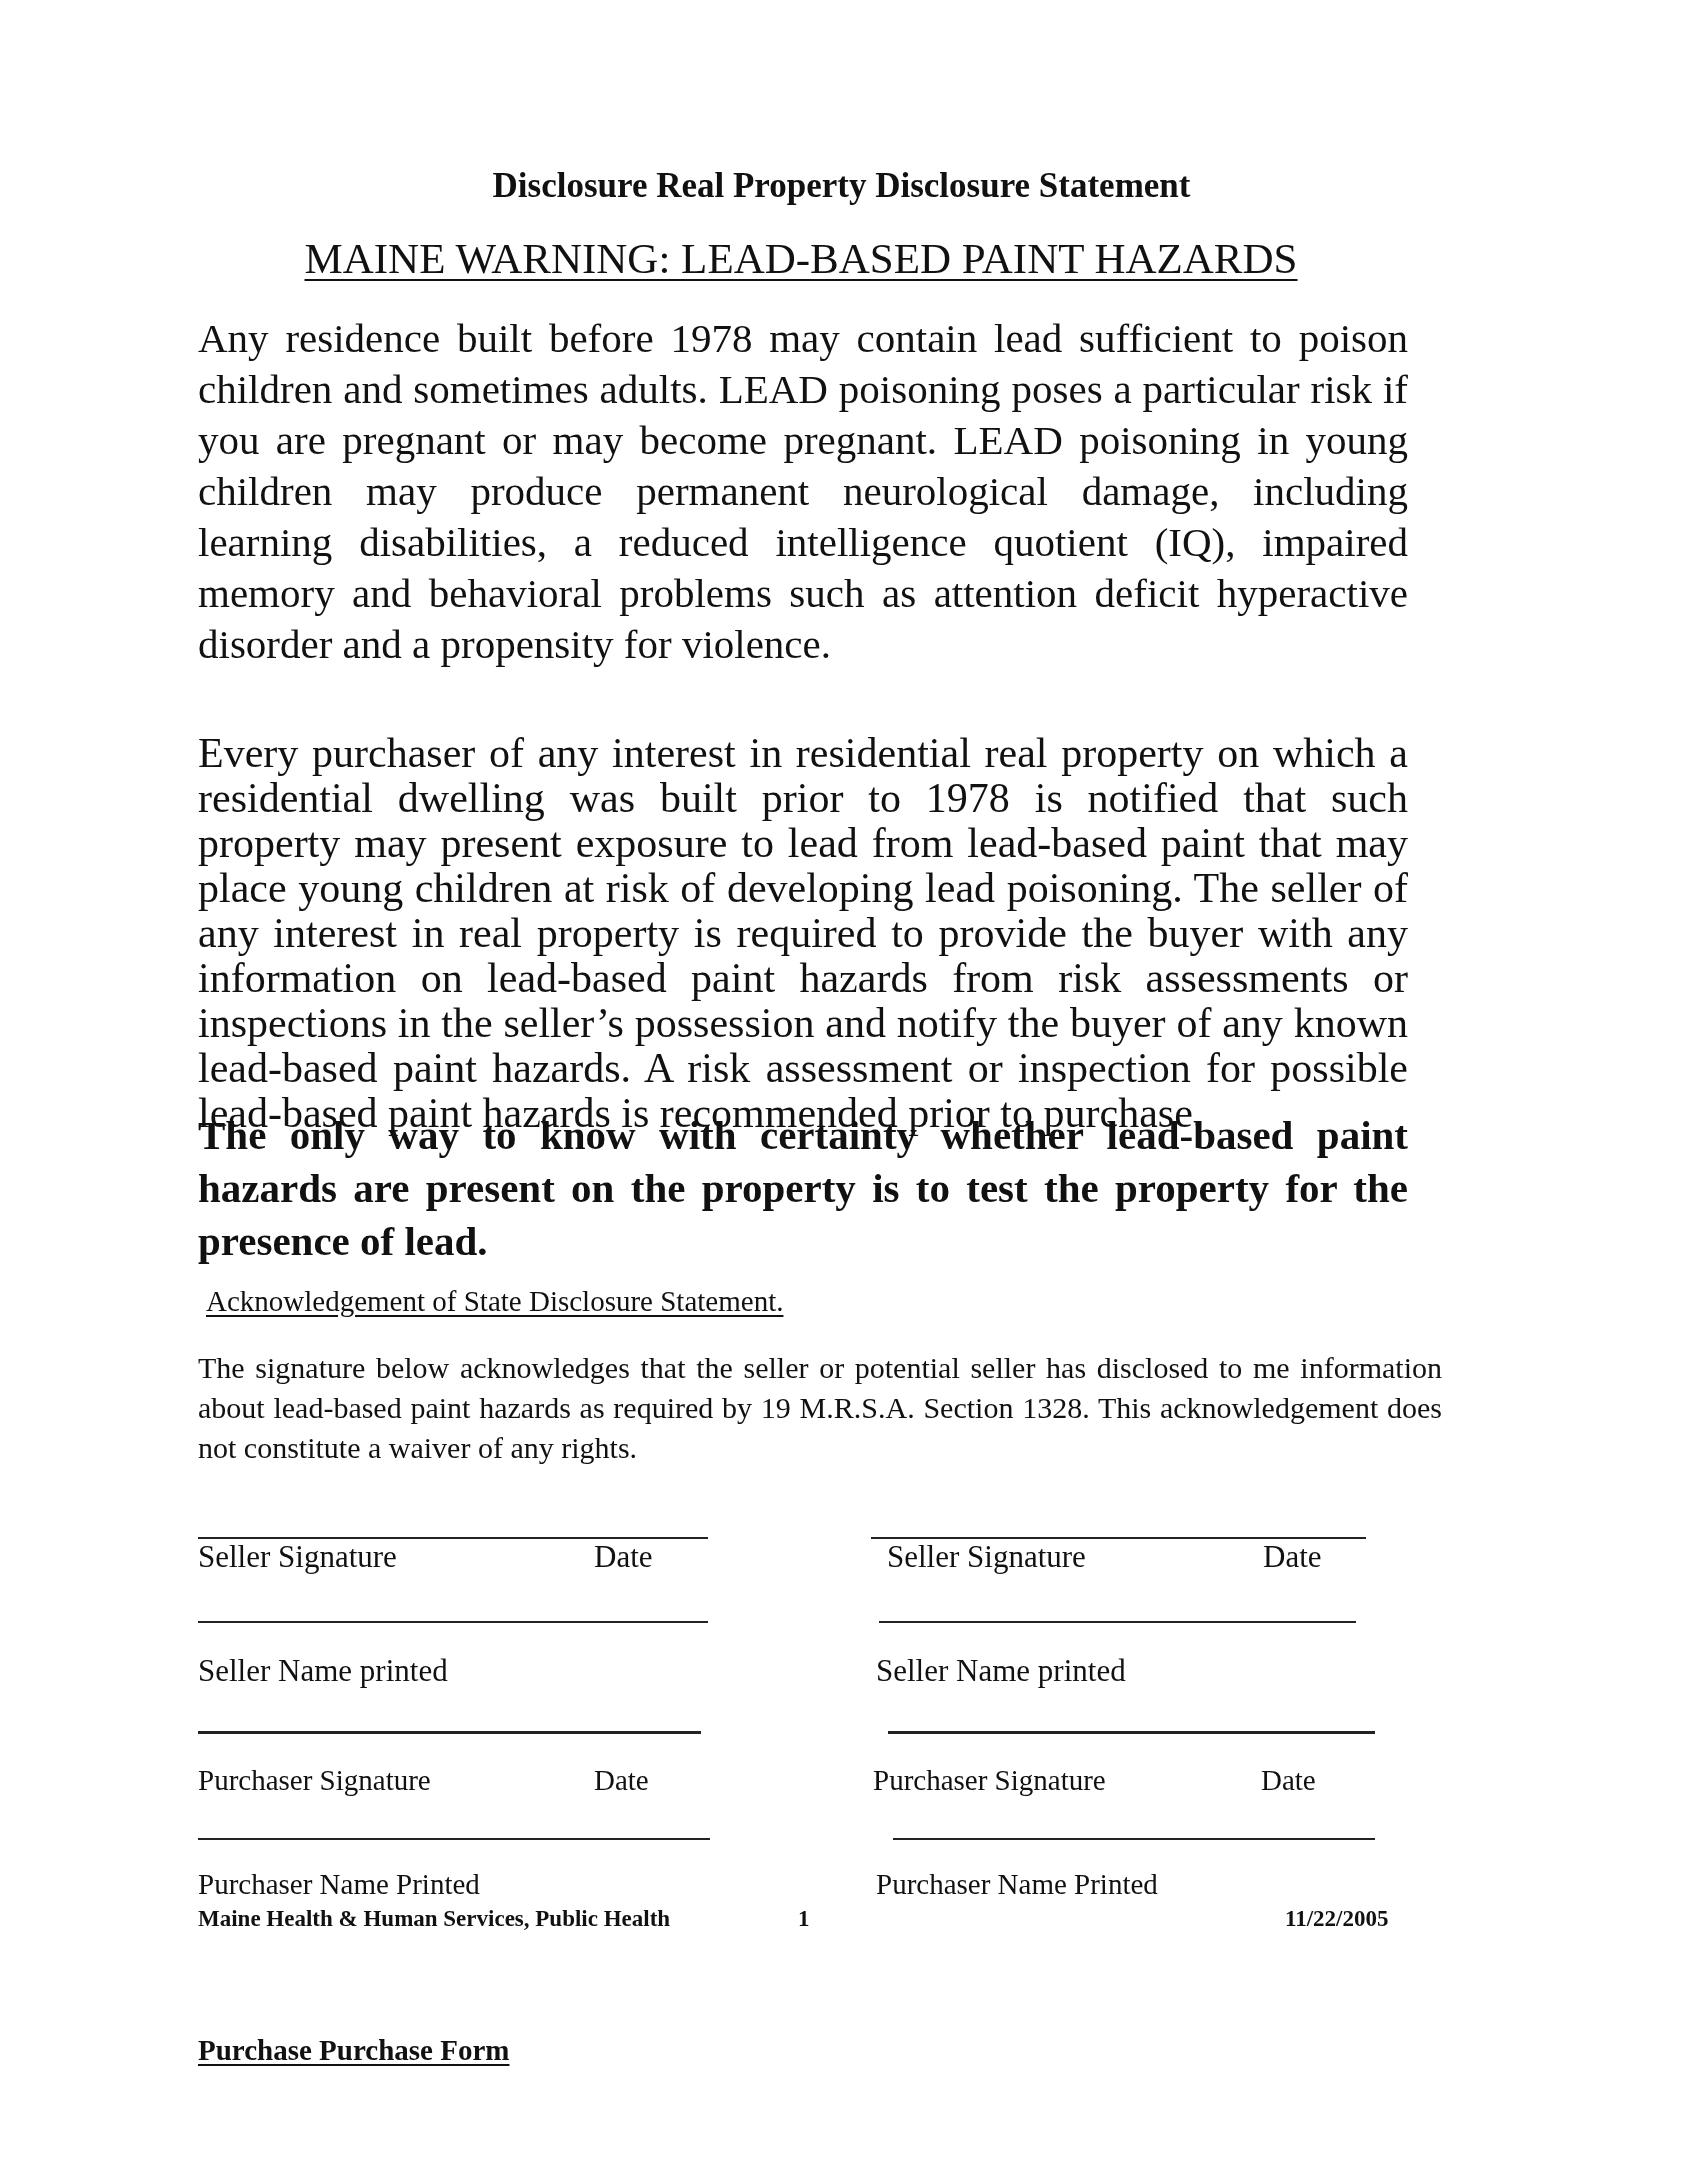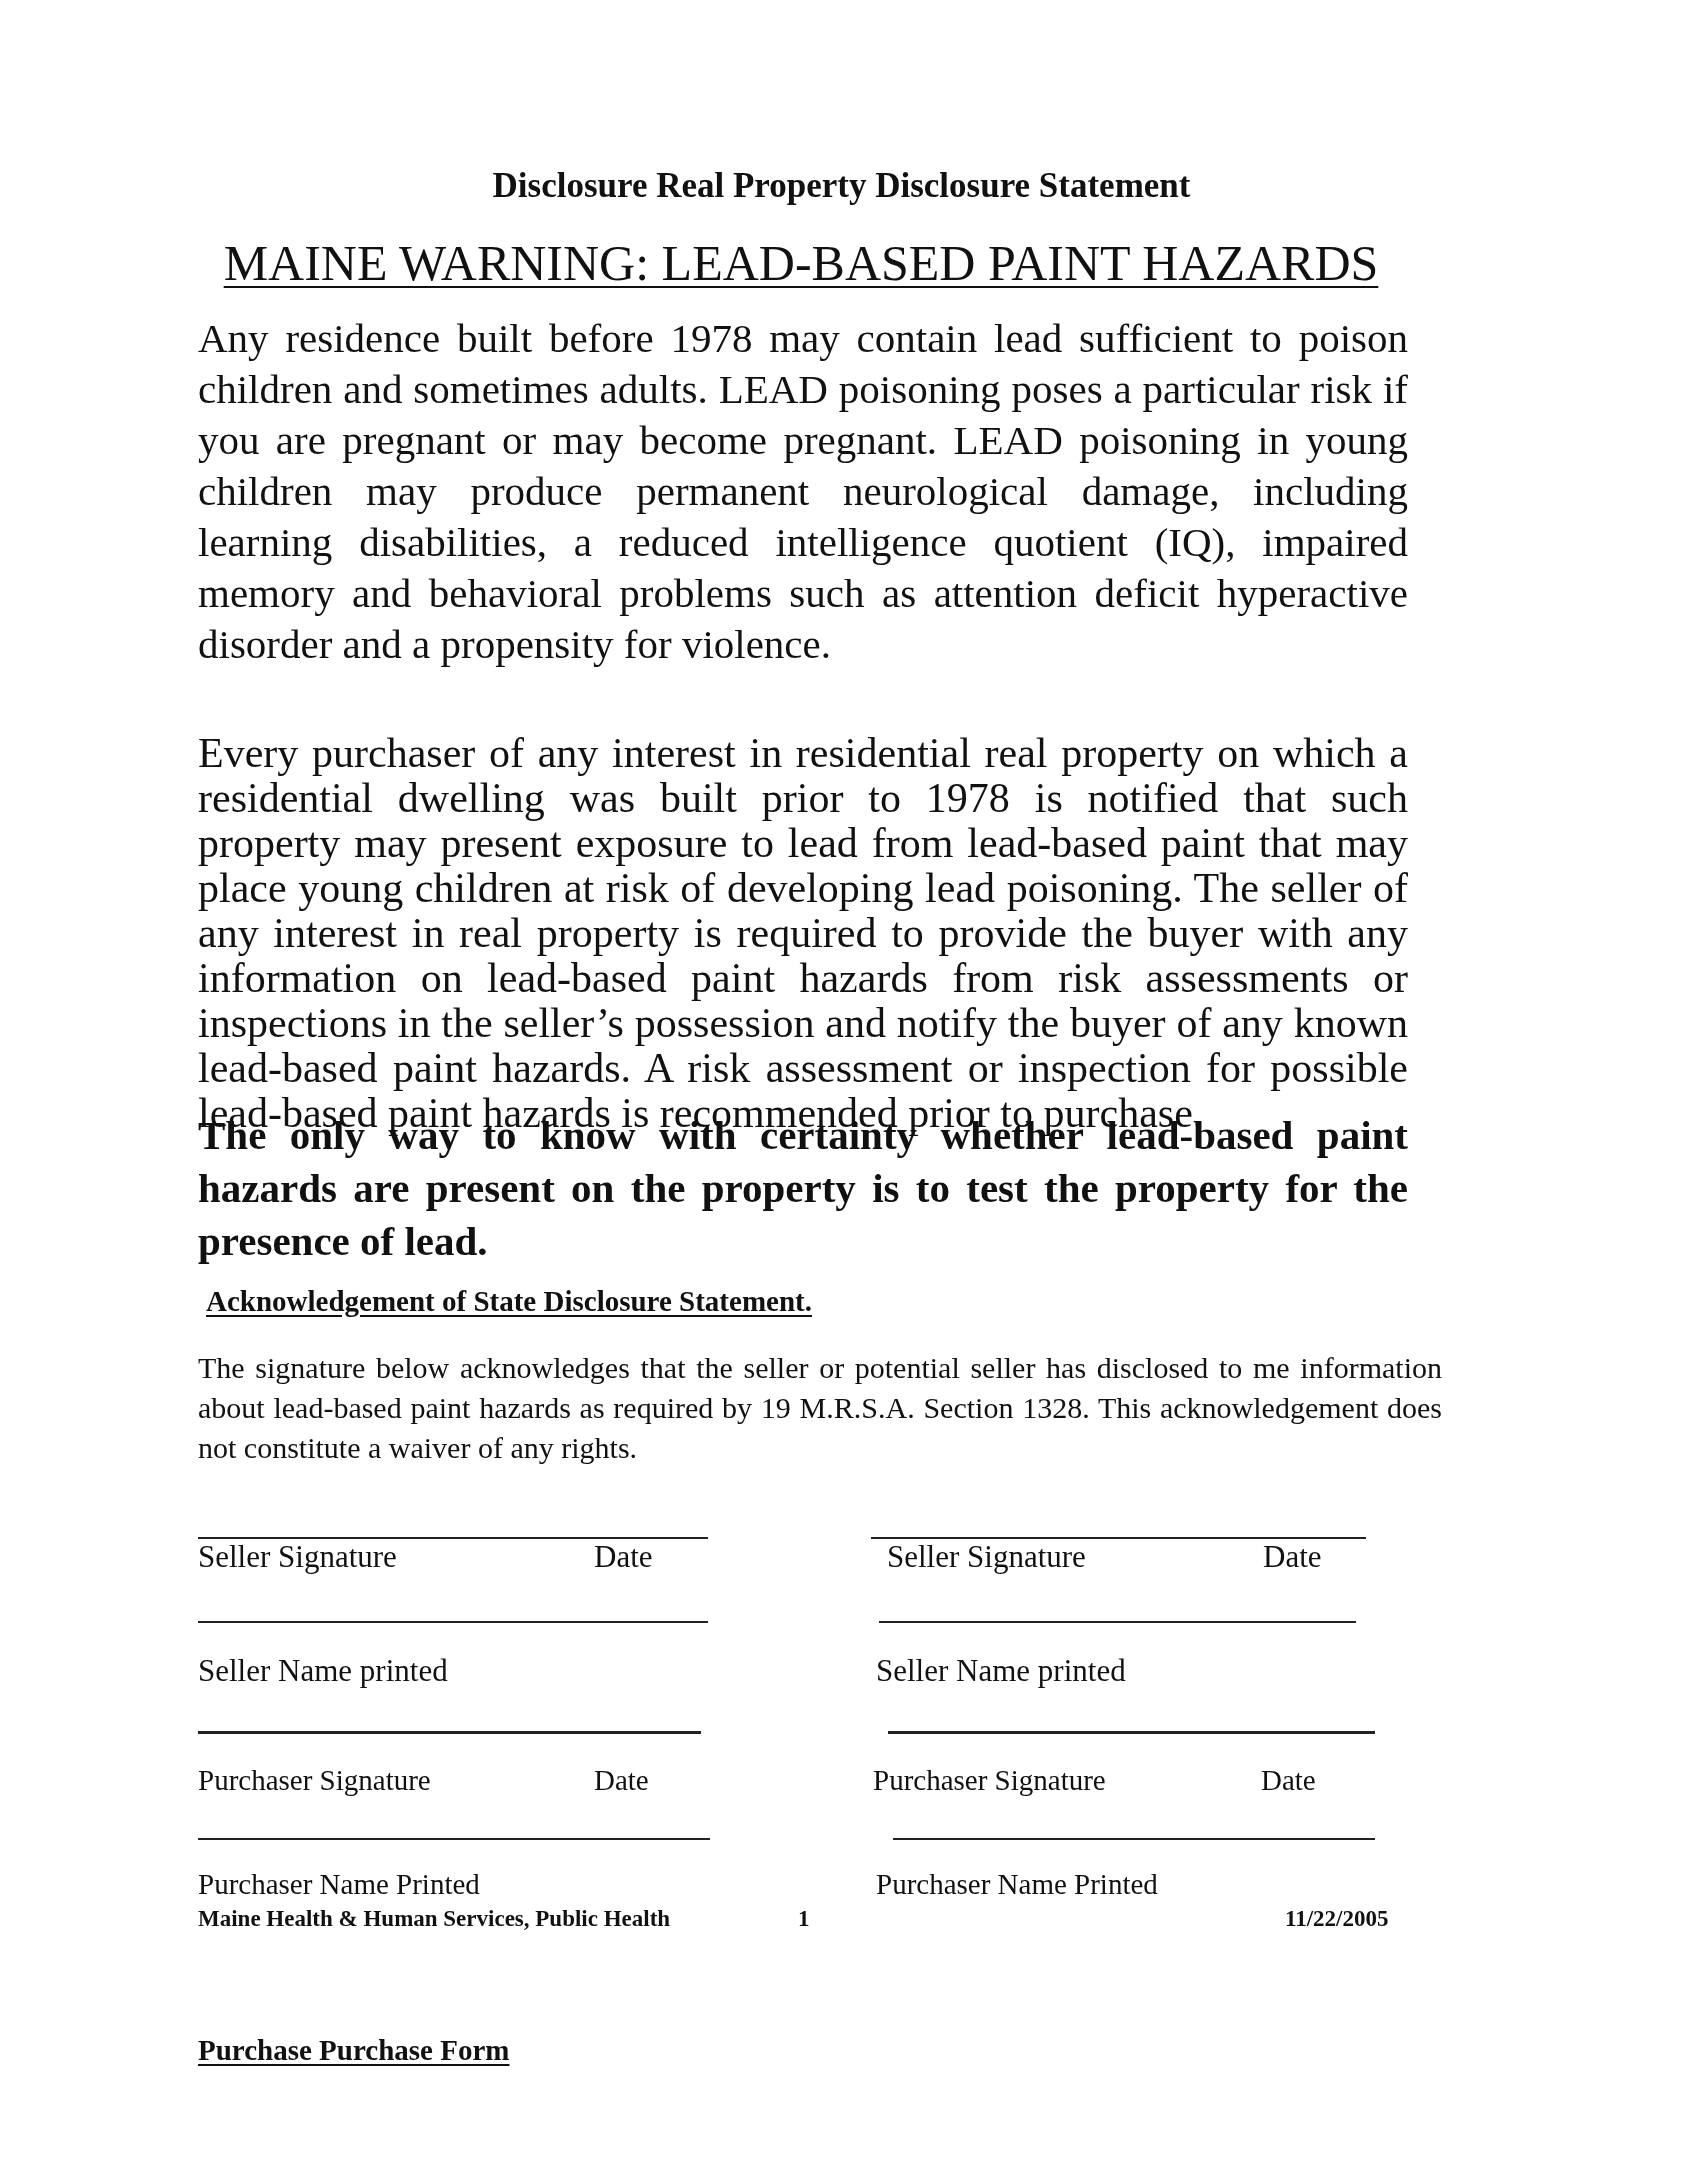--- a/index.html
+++ b/index.html
@@ -1,26 +1,26 @@
 <!DOCTYPE html>
 <html><head>
 <meta charset="utf-8">
 <style>
   html, body { margin: 0; padding: 0; background: #ffffff; }
   body { width: 1683px; height: 2178px; position: relative; overflow: hidden;
          font-family: "Liberation Serif", "DejaVu Serif", serif; color: #111; }
   .abs { position: absolute; }
   .title { left: 0; width: 1683px; top: 166px; text-align: center; font-weight: bold; font-size: 35px; }
-  .heading { left: 0; width: 1602px; top: 234px; text-align: center; font-size: 50px; }
+  .heading { left: 0; width: 1602px; top: 234px; text-align: center; font-size: 43px; }
   .heading span { text-decoration: underline; text-decoration-thickness: 2px; text-underline-offset: 6px; }
   .p-large { left: 198px; width: 1210px; font-size: 41px; line-height: 51px; text-align: justify; text-align-last: left; }
   .p1 { top: 313px; }
   .p2 { left: 198px; width: 1210px; top: 691px; font-size: 42px; line-height: 45px; text-align: justify; margin-top: 40px; }
   .p3 { top: 1109px; line-height: 53px; font-weight: bold; }
-  .ack-heading { left: 206px; top: 1285px; font-weight: bold; font-size: 29px; text-decoration: underline; text-underline-offset: 4px; }
+  .ack-heading { left: 206px; top: 1285px; font-weight: normal; font-size: 29px; text-decoration: underline; text-underline-offset: 4px; }
   .ack-para { left: 198px; width: 1244px; top: 1348px; font-size: 30px; line-height: 40px; text-align: justify; }
   .sig-line { position: absolute; height: 0; border-top: 2px solid #222; }
   .sig-label { position: absolute; font-size: 31px; }
   .sig-label.small { font-size: 29px; }
   .footer { position: absolute; font-size: 23px; top: 1906px; font-weight: bold; }
   .form-title { left: 198px; top: 2034px; font-weight: bold; font-size: 29px; text-decoration: underline; text-underline-offset: 4px; }
 </style>
 </head>
 <body>
 

